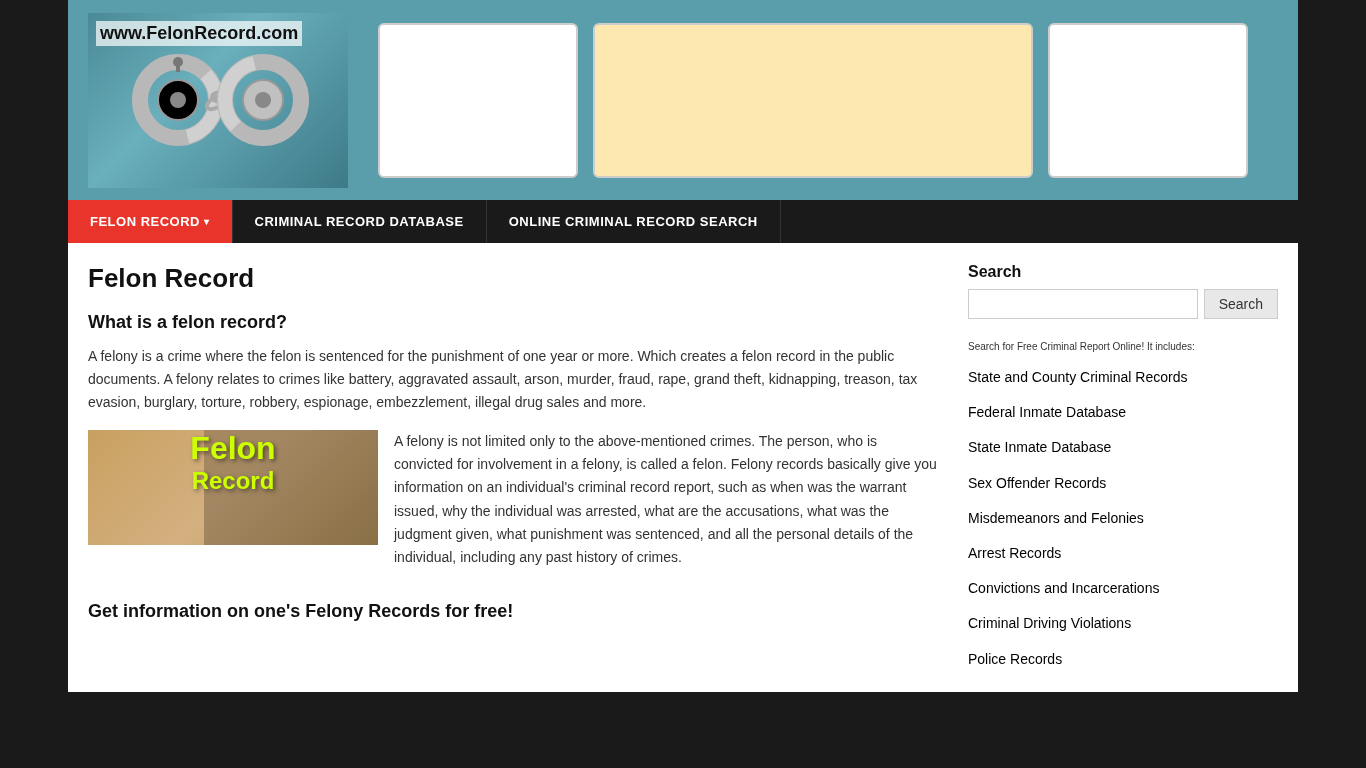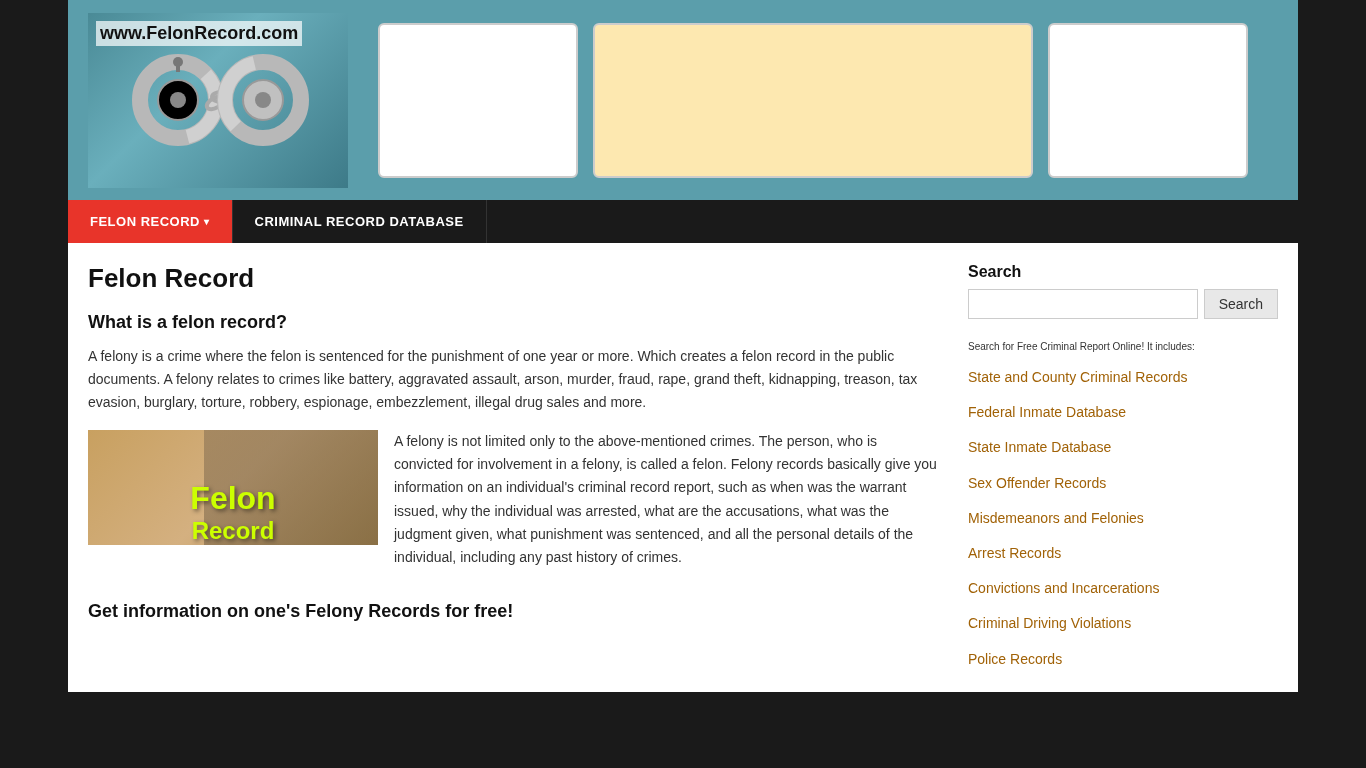--- a/index.html
+++ b/index.html
@@ -147,21 +147,21 @@
       overflow: hidden;
     }
     .felon-image-float {
       float: left;
       margin-right: 16px;
       margin-bottom: 8px;
       width: 290px;
       height: 115px;
       background: linear-gradient(135deg, #c8a060 0%, #d4b080 50%, #b89050 100%);
       display: flex;
-      align-items: flex-end;
+      align-items: flex-start;
       justify-content: center;
       position: relative;
       overflow: hidden;
     }
     .felon-image-bg {
       position: absolute;
       right: 0;
       top: 0;
       width: 60%;
       height: 100%;
@@ -226,21 +226,21 @@
     .sidebar-promo-text {
       font-size: 10px;
       line-height: 1.6;
       color: #333;
       font-family: Arial, sans-serif;
       margin-bottom: 8px;
     }
     .sidebar-link {
       display: block;
       font-size: 14px;
-      color: #a16207;
+      color: #000000;
       text-decoration: none;
       font-family: Arial, sans-serif;
       line-height: 1.8;
       cursor: pointer;
       margin-top: 10px;
     }
   </style>
 </head>
 <body>
 
@@ -281,20 +281,23 @@
     </div>
   </div>
 
   <nav class="site-nav">
     <a class="nav-item nav-item-active">
       <span>FELON RECORD</span>
       <span class="nav-chevron">▾</span>
     </a>
     <a class="nav-item">
       <span>CRIMINAL RECORD DATABASE</span>
+    </a>
+    <a class="nav-item">
+      <span>ONLINE CRIMINAL RECORD SEARCH</span>
     </a>
   </nav>
 
   <div class="main-layout">
 
     <div class="main-content">
       <h1 class="page-title">Felon Record</h1>
       <h2 class="section-heading">What is a felon record?</h2>
       <p class="body-text">A felony is a crime where the felon is sentenced for the punishment of one year or more.  Which creates a felon record in the public documents. A felony relates to crimes like battery, aggravated assault, arson, murder, fraud, rape, grand theft, kidnapping, treason, tax evasion, burglary, torture, robbery, espionage, embezzlement, illegal drug sales and more.</p>
 

